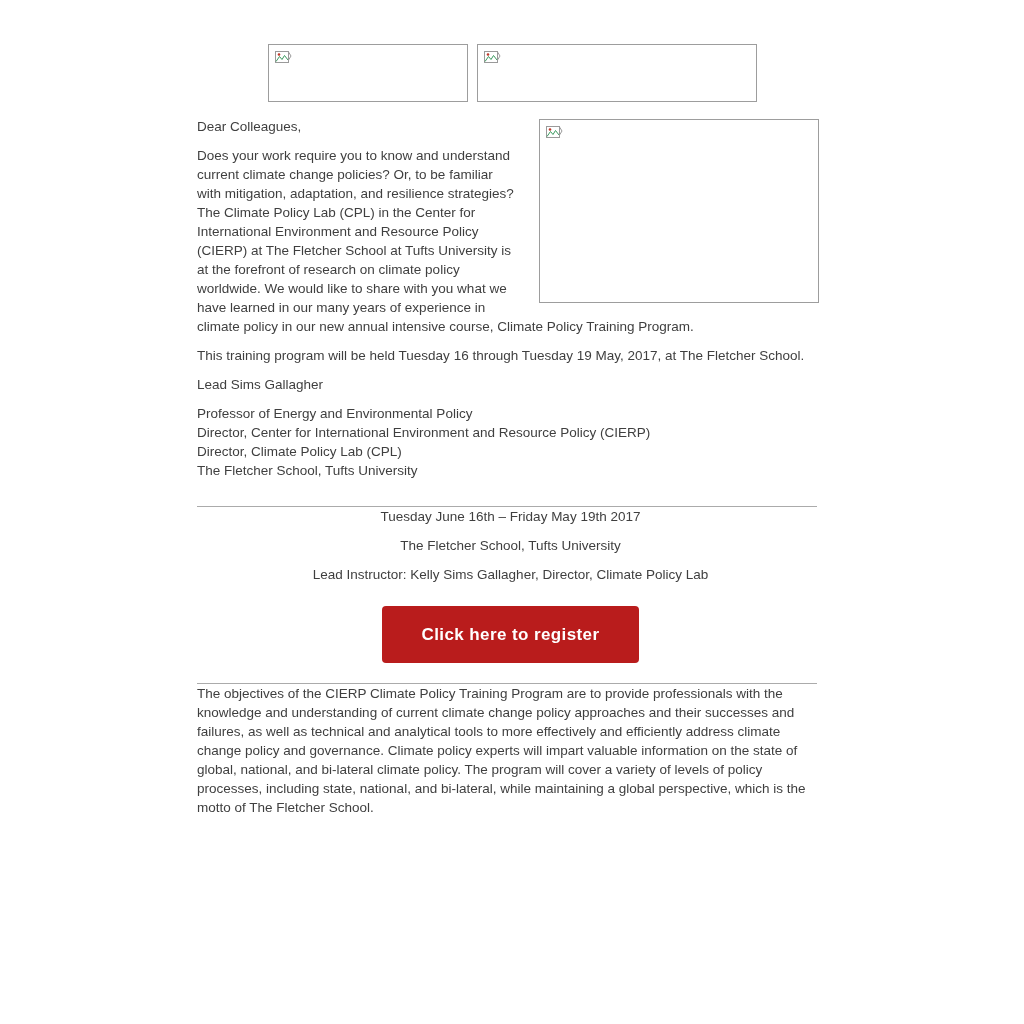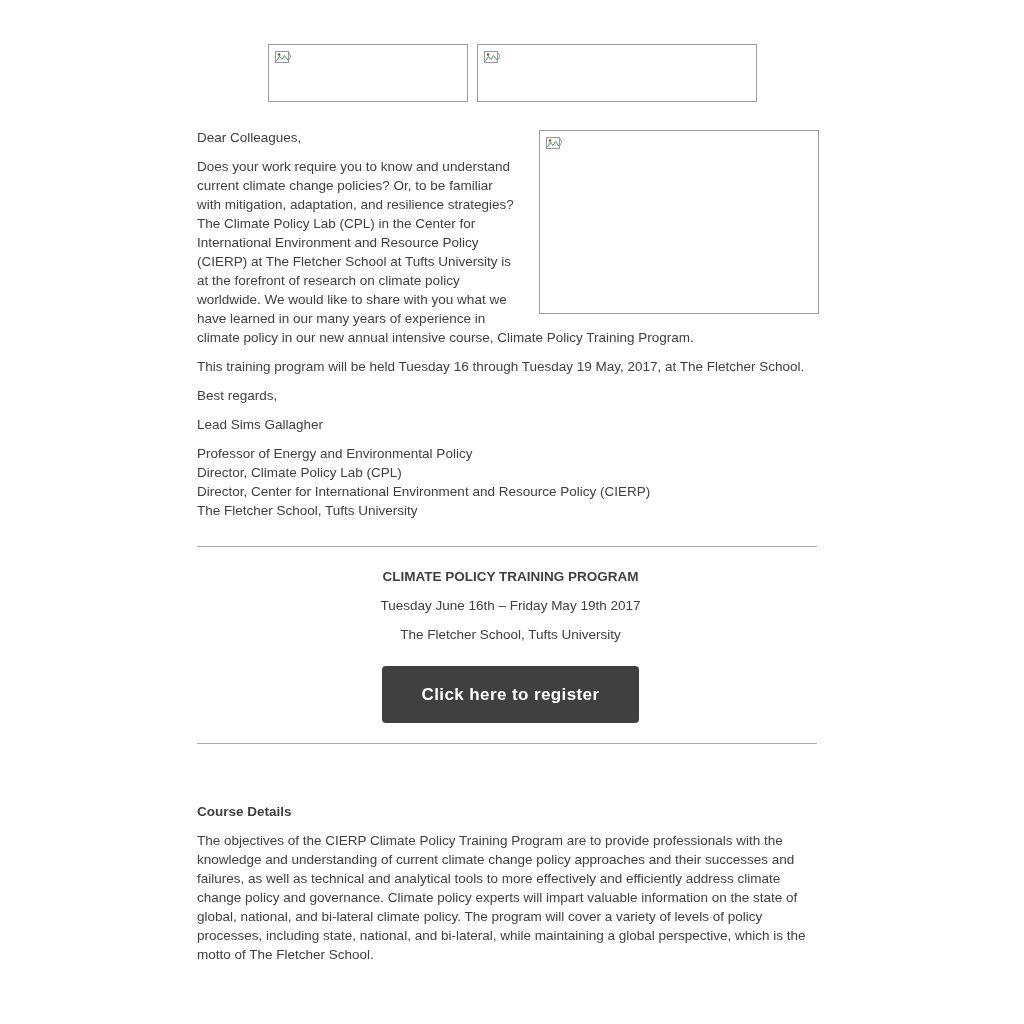--- a/index.html
+++ b/index.html
@@ -53,21 +53,21 @@
     float: right;
     width: 280px;
     height: 184px;
     margin: 2px 5px 12px 20px;
   }
 
   p, .para {
     margin: 0 0 10px 0;
     line-height: 19px;
   }
-  .greeting { margin-top: 26px; }
+  .greeting { margin-top: 15px; }
   .schedule { clear: both; }
   .sig-block { margin-bottom: 16px; }
   .sig-line { line-height: 19px; }
 
   hr.divider {
     border: none;
     border-top: 1px solid #ababab;
     margin: 26px 0 0 0;
     width: 620px;
   }
@@ -78,21 +78,21 @@
     font-weight: bold;
     font-size: 13.5px;
   }
   .program-line { margin-bottom: 10px; }
 
   .register-btn {
     display: block;
     margin: 22px auto 0 auto;
     width: 257px;
     height: 57px;
-    background: #404040;
+    background: #b91c1c;
     color: #ffffff;
     border: none;
     border-radius: 4px;
     font-family: "Liberation Sans", sans-serif;
     font-weight: bold;
     font-size: 17px;
     letter-spacing: 0.4px;
     cursor: pointer;
   }
 
@@ -148,40 +148,38 @@
       </span>
     </div>
 
     <p class="greeting">Dear Colleagues,</p>
 
     <p>Does your work require you to know and understand current climate change policies?  Or, to be familiar with mitigation, adaptation, and resilience strategies?  The Climate Policy Lab (CPL) in the Center for International Environment and Resource Policy (CIERP) at The Fletcher School at Tufts University is at the forefront of research on climate policy worldwide.  We would like to share with you what we have learned in our many years of experience in climate policy in our new annual intensive course, Climate Policy Training Program.</p>
 
     <p class="schedule">This training program will be held Tuesday 16 through Tuesday 19 May, 2017, at The Fletcher School.</p>
 
 
-    <p>Best regards,</p>
 
     <p>Lead Sims Gallagher</p>
 
     <div class="para sig-block">
       <div class="sig-line">Professor of Energy and Environmental Policy</div>
+      <div class="sig-line">Director, Center for International Environment and Resource Policy (CIERP)</div>
       <div class="sig-line">Director, Climate Policy Lab (CPL)</div>
-      <div class="sig-line">Director, Center for International Environment and Resource Policy (CIERP)</div>
       <div class="sig-line">The Fletcher School, Tufts University</div>
     </div>
 
     <hr class="divider">
 
     <div class="program">
-      <p class="program-title program-line">CLIMATE POLICY TRAINING PROGRAM</p>
       <p class="program-line">Tuesday June 16th – Friday May 19th 2017</p>
       <p class="program-line">The Fletcher School, Tufts University</p>
+      <p class="program-line">Lead Instructor: Kelly Sims Gallagher, Director, Climate Policy Lab</p>
       <button class="register-btn">Click here to register</button>
     </div>
 
     <hr class="divider divider-bottom">
 
-    <p class="course-heading">Course Details</p>
     <p class="course-body">The objectives of the CIERP Climate Policy Training Program are to provide professionals with the knowledge and understanding of current climate change policy approaches and their successes and failures, as well as technical and analytical tools to more effectively and efficiently address climate change policy and governance.  Climate policy experts will impart valuable information on the state of global, national, and bi-lateral climate policy.  The program will cover a variety of levels of policy processes, including state, national, and bi-lateral, while maintaining a global perspective, which is the motto of The Fletcher School.</p>
 
   </div>
 
 </div>
 
 </body></html>

